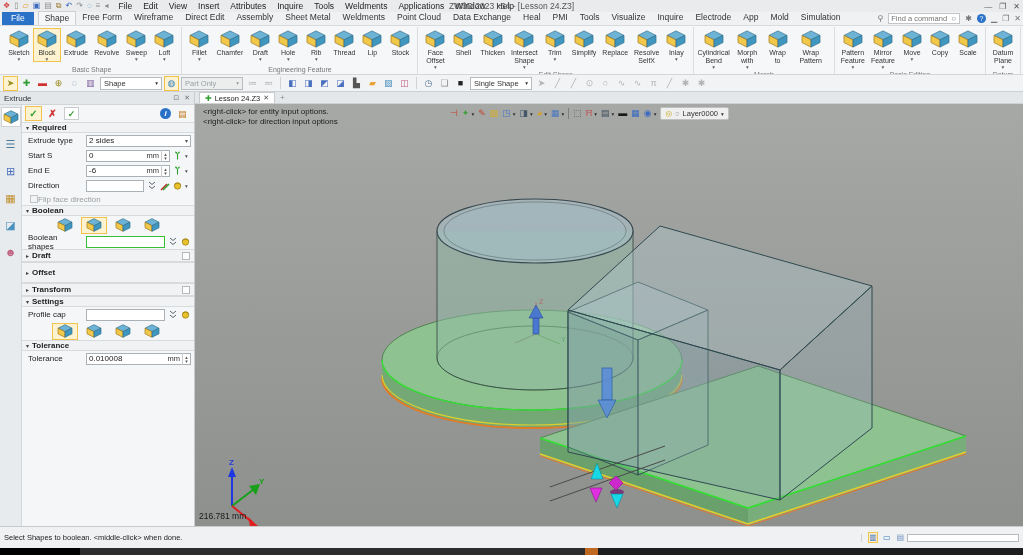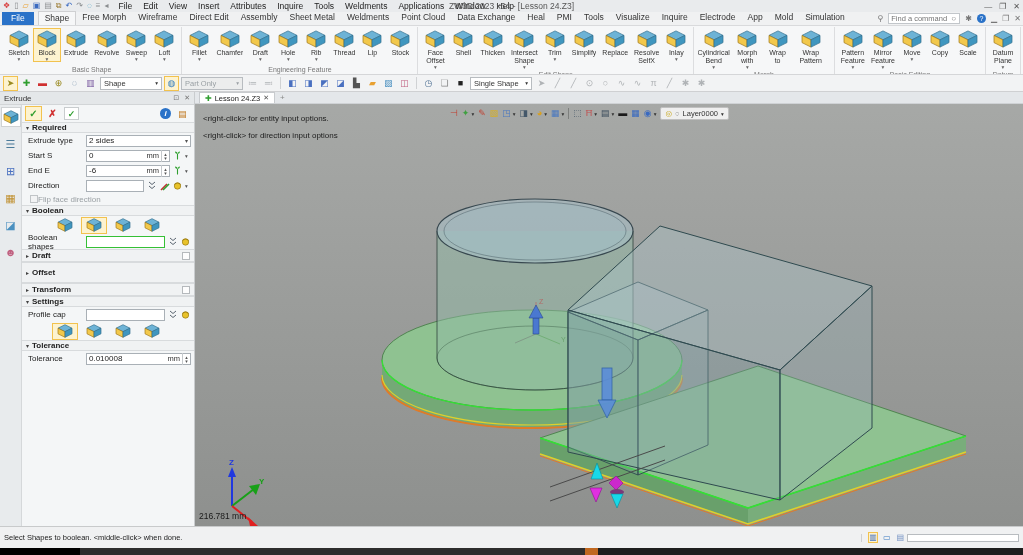--- a/index.html
+++ b/index.html
@@ -98,21 +98,21 @@
   .opbtn.active { background:#fdf3d0; border-color:#f2c24e; }
 
   
   .viewport { position:relative; flex:1; background:linear-gradient(#a7a9a7, #8e908e); overflow:hidden; }
   .vtabs { position:absolute; top:0; left:0; right:0; height:12px; background:#e4e7ea; border-bottom:1px solid #cfd2d5; display:flex; align-items:flex-end; padding-left:4px; z-index:5; }
   .vtab { background:#fff; border:1px solid #c8cbce; border-bottom:none; height:11px; display:flex; align-items:center; gap:3px; padding:0 5px; font-size:7.5px; }
   .vtab .plus { color:#2f9e2f; font-size:8px; }
   .vtab .x { color:#555; font-size:7px; }
   .vtab-add { height:11px; display:flex; align-items:center; padding:0 5px; color:#888; font-size:8px; }
   .prompts { position:absolute; top:15px; left:8px; z-index:4; }
-  .prompts div { font-size:8px; color:#1c1c1c; line-height:10px;margin-top:7px; }
+  .prompts div { font-size:8px; color:#1c1c1c; line-height:10px; }
   .vtoolbar { position:absolute; top:14px; left:255px; height:15px; display:flex; align-items:center; gap:4px; z-index:4; }
   .vticon { font-size:9px; line-height:13px; }
   .vtcaret { font-size:5.5px; color:#333; margin-left:-2px; }
   .vtsep { width:1px; height:11px; background:#7e807e; }
   .layer-pill { display:flex; align-items:center; gap:3px; background:#efefef; border:1px solid #c0c0c0; border-radius:2px; height:13px; padding:0 4px; font-size:7.5px; color:#333; }
   .scene { position:absolute; inset:0; z-index:1; }
   .scale-label { position:absolute; left:4px; bottom:5px; font-size:8.5px; color:#1a1a1a; z-index:4; }
 
   
   .statusbar { height:22px; background:#f0f1f2; border-top:1px solid #c8cacb; display:flex; align-items:center; padding:8px 4px; }
@@ -166,21 +166,21 @@
       <span>—</span>
       <span>❐</span>
       <span>✕</span>
     </div>
   </div>
 
   <div class="tabrow">
     <span class="file-tab">File</span>
     <div class="rtabs">
         <span class="rtab active">Shape</span>
-        <span class="rtab">Free Morph</span>
+        <span class="rtab">Free Form</span>
         <span class="rtab">Wireframe</span>
         <span class="rtab">Direct Edit</span>
         <span class="rtab">Assembly</span>
         <span class="rtab">Sheet Metal</span>
         <span class="rtab">Weldments</span>
         <span class="rtab">Point Cloud</span>
         <span class="rtab">Data Exchange</span>
         <span class="rtab">Heal</span>
         <span class="rtab">PMI</span>
         <span class="rtab">Tools</span>

